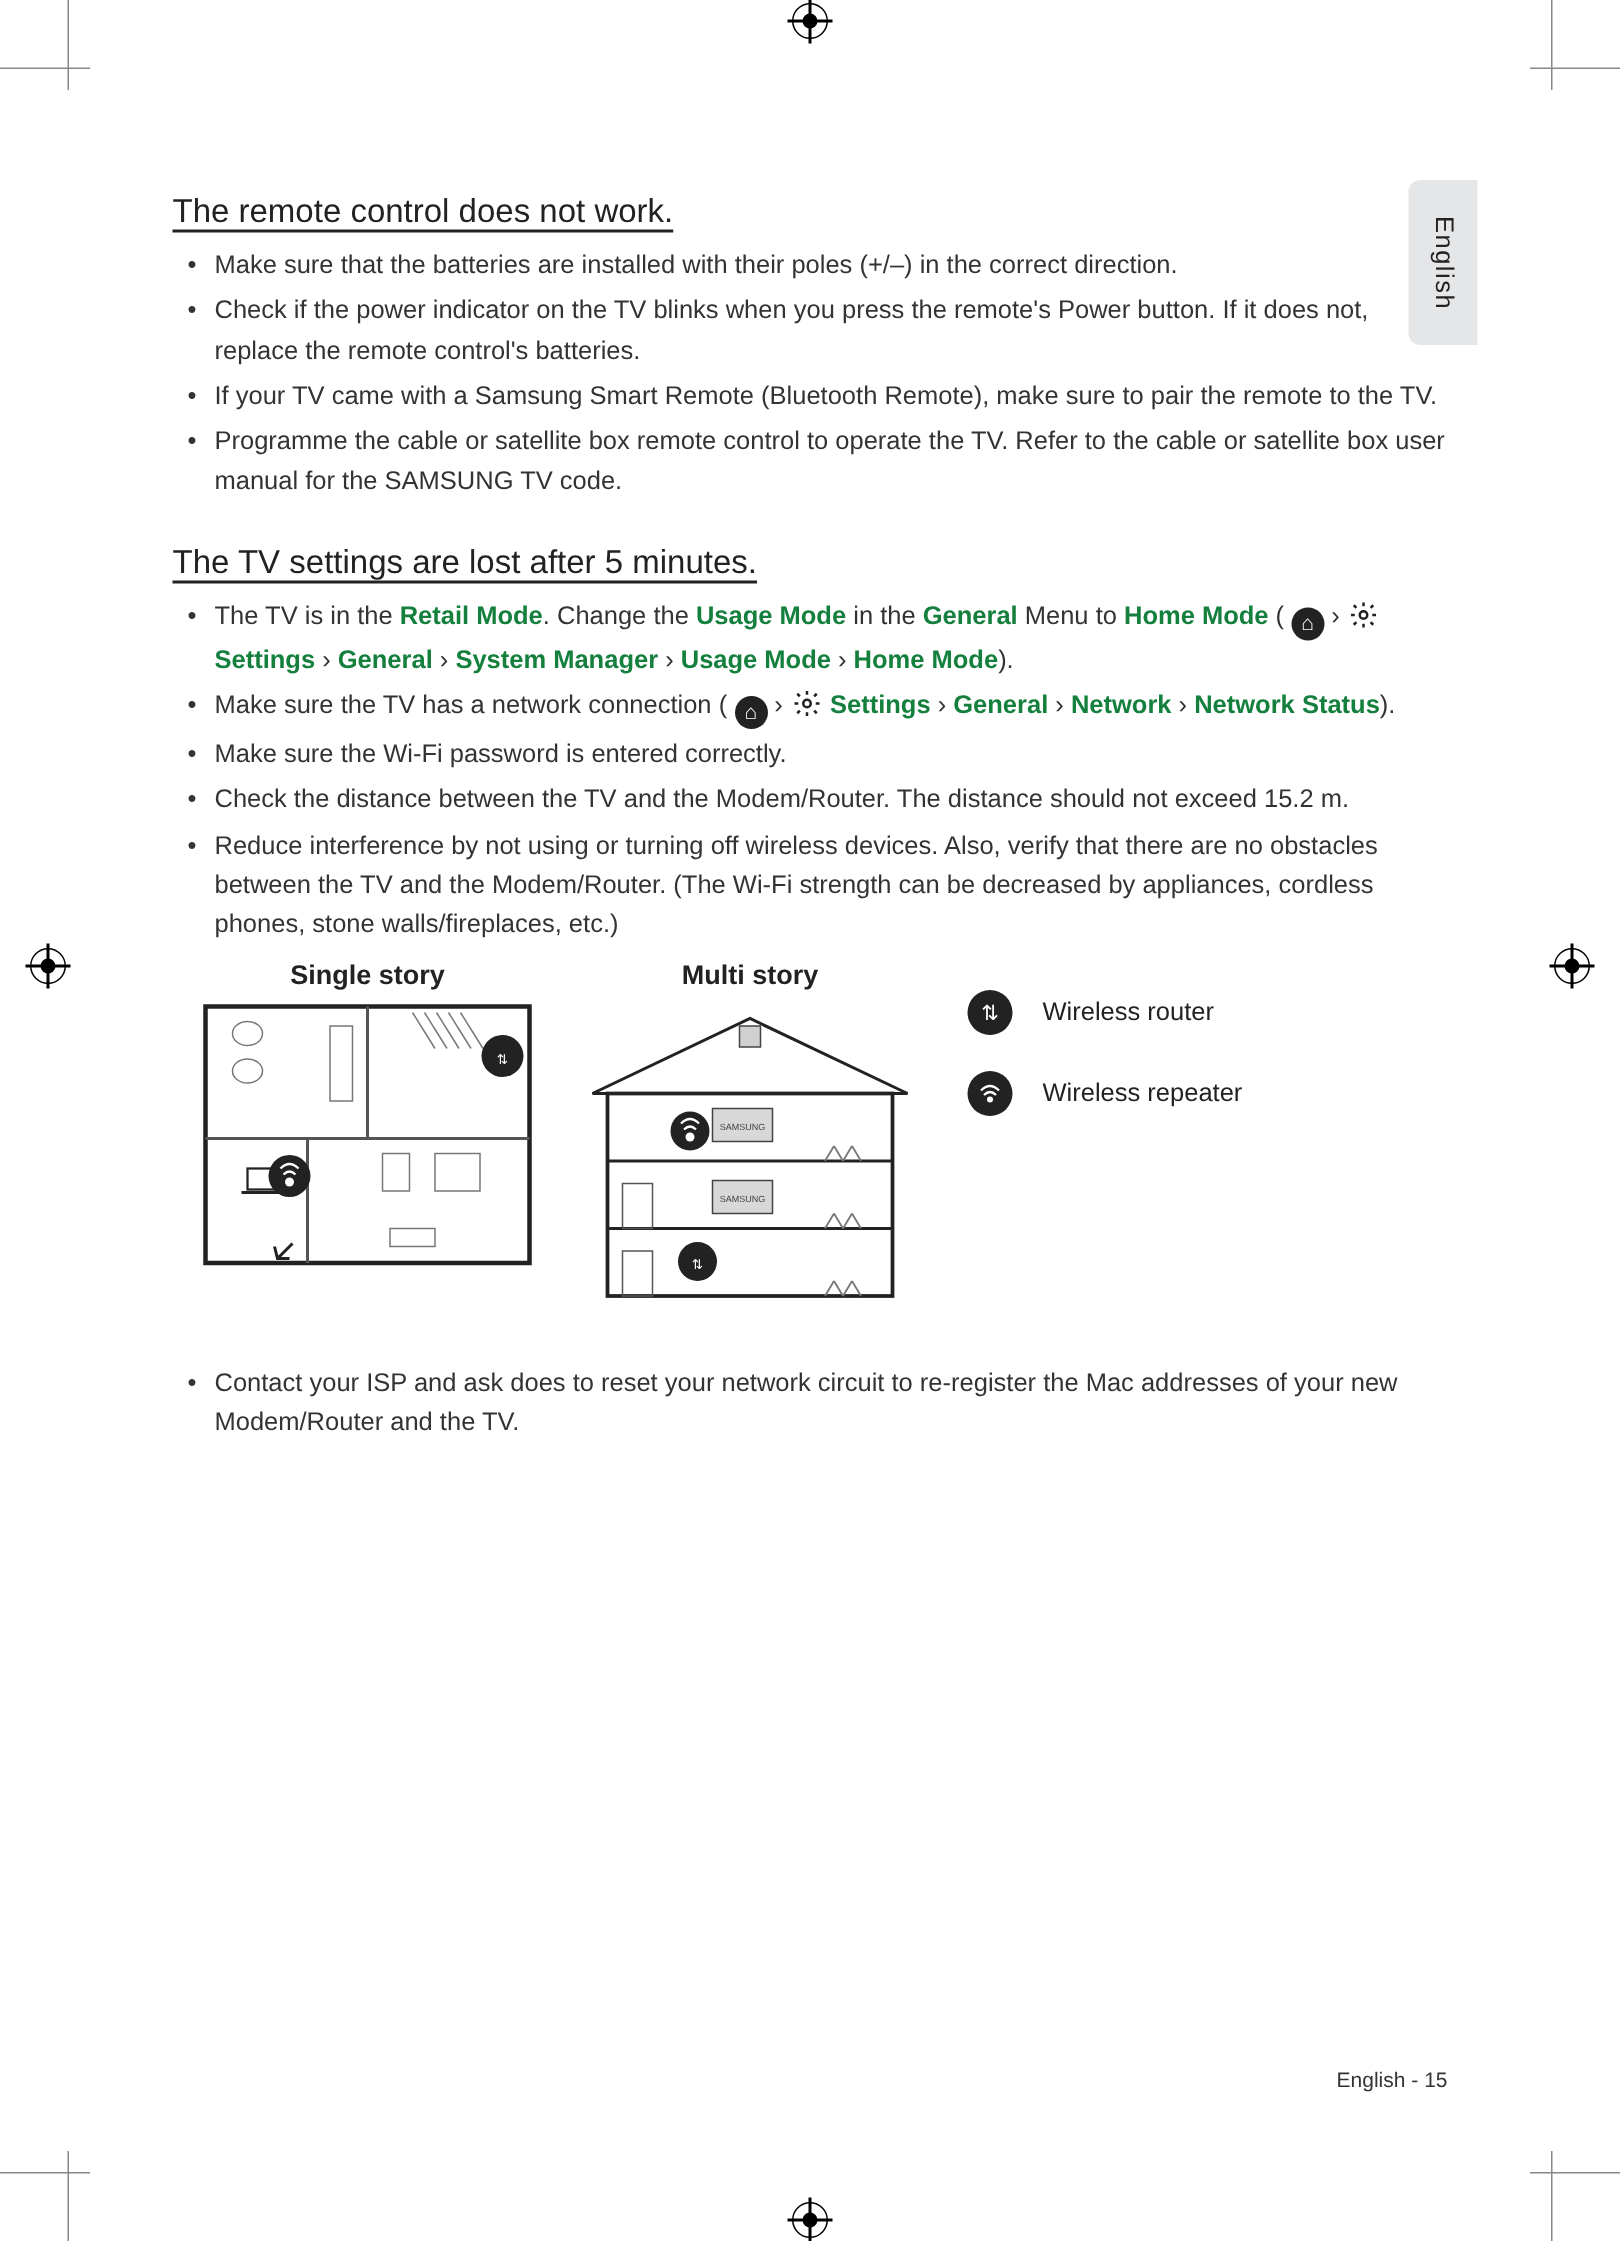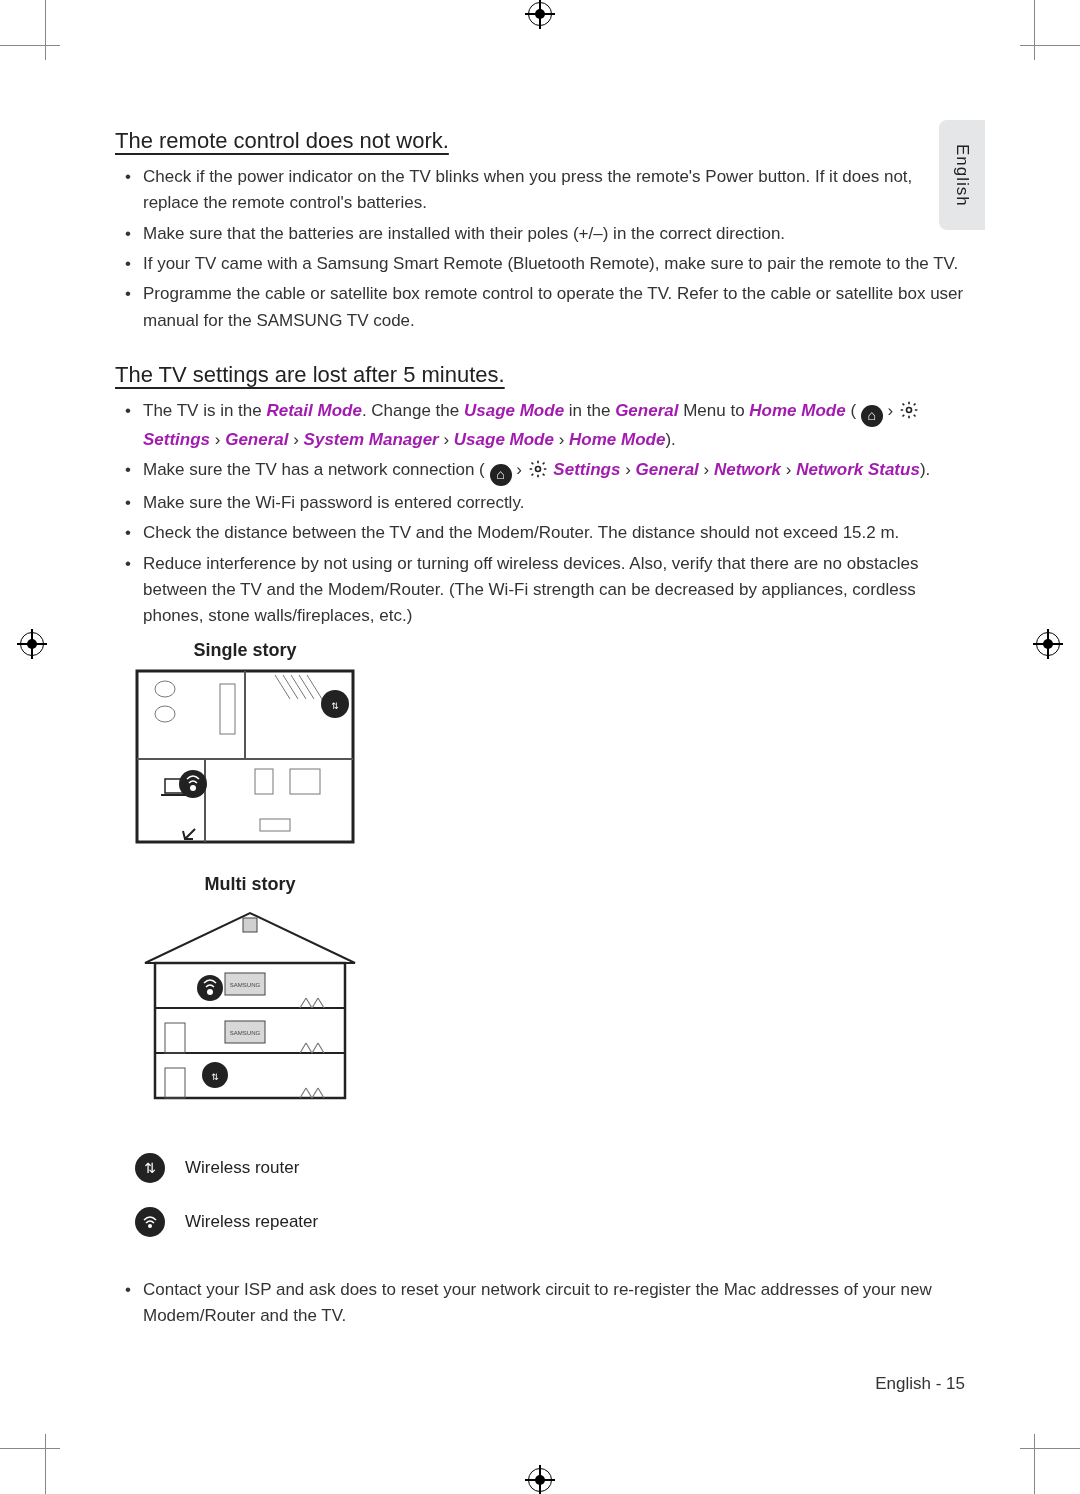--- a/index.html
+++ b/index.html
@@ -65,21 +65,21 @@
     margin-bottom: 4px;
     color: #333;
   }
   li::before {
     content: "•";
     position: absolute;
     left: -18px;
     top: 0;
     font-size: 17px;
   }
-  b { font-weight: 700; color: #a21caf; font-style: italic; }
+  b { font-weight: 700; color: #15803d; }
   .icon-circ {
     display: inline-flex;
     width: 22px; height: 22px;
     border-radius: 50%;
     background: #222;
     color: #fff;
     align-items: center;
     justify-content: center;
     font-size: 14px;
     vertical-align: -4px;
@@ -91,34 +91,33 @@
     vertical-align: -4px;
   }
   .gear-icon svg { width: 20px; height: 20px; }
 
   .diagram-row {
     display: flex;
     gap: 30px;
     margin-top: 10px;
     margin-left: 20px;
     align-items: flex-start;
-    flex-direction: column;
   }
   .diagram-col { display: flex; flex-direction: column; align-items: center; }
   .diagram-title { font-weight: 700; font-size: 18px; margin-bottom: 8px; }
   .legend { display: flex; flex-direction: column; gap: 24px; padding-top: 20px; }
   .legend-row { display: flex; align-items: center; gap: 20px; font-size: 17px; }
   .legend-icon {
     width: 30px; height: 30px; border-radius: 50%; background: #222;
     display: flex; align-items: center; justify-content: center; color:#fff; font-size:14px;
   }
   .footer {
     position: absolute;
     bottom: 0; right: 0;
-    font-size: 17px;
+    font-size: 14px;
     color: #333;
   }
   svg.floor, svg.house { display:block; }
 </style>
 </head>
 <body>
 
 <div class="crop-mark crop-h" style="top:45px;left:0"></div>
 <div class="crop-mark crop-v" style="top:0;left:45px"></div>
 <div class="crop-mark crop-h" style="top:45px;right:0"></div>
@@ -139,22 +138,22 @@
   </div>
 <div class="reg-mark" style="top:632px;right:20px">
     <div class="inner"></div>
   </div>
 
 <div class="page">
   <div class="lang-tab">English</div>
 
   <h2>The remote control does not work.</h2>
   <ul>
+    <li>Make sure that the batteries are installed with their poles (+/–) in the correct direction.</li>
     <li>Check if the power indicator on the TV blinks when you press the remote's Power button. If it does not, replace the remote control's batteries.</li>
-    <li>Make sure that the batteries are installed with their poles (+/–) in the correct direction.</li>
     <li>If your TV came with a Samsung Smart Remote (Bluetooth Remote), make sure to pair the remote to the TV.</li>
   </ul>
 
   <ul>
     <li>Programme the cable or satellite box remote control to operate the TV. Refer to the cable or satellite box user manual for the SAMSUNG TV code.</li>
   </ul>
 
   <h2>The TV settings are lost after 5 minutes.</h2>
   <ul>
     <li>

